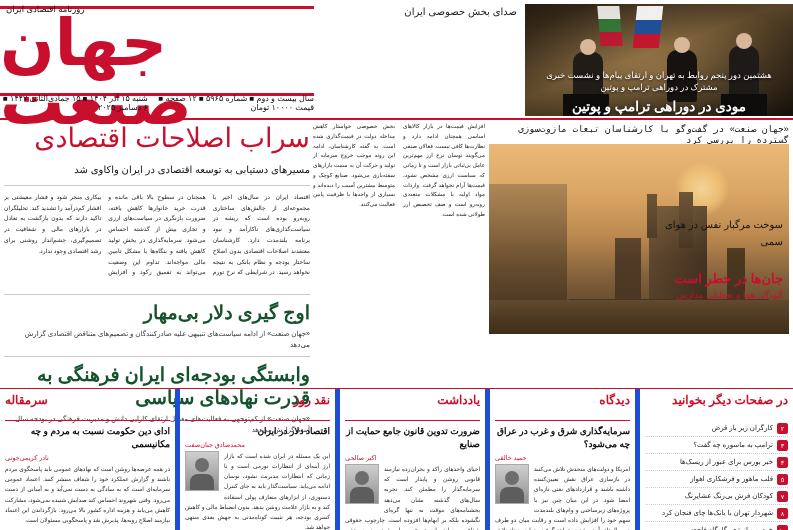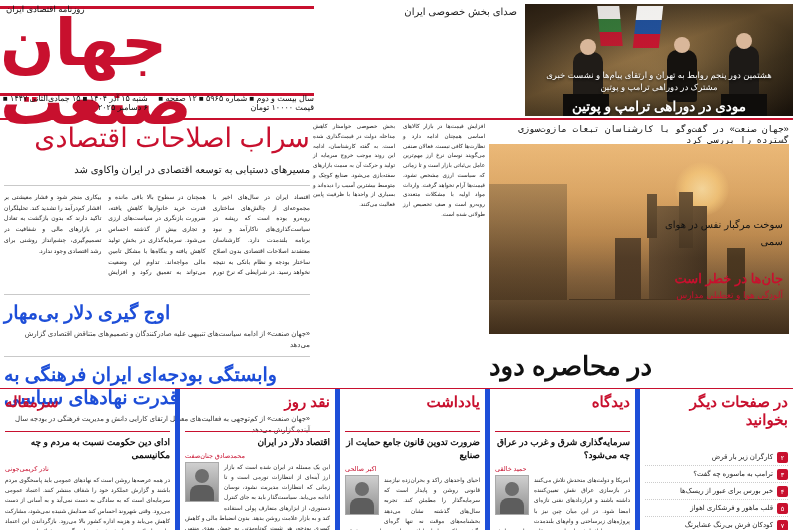--- a/index.html
+++ b/index.html
@@ -100,30 +100,30 @@
 
   
   .lead-col { position:absolute; left:4px; top:0; width:306px; }
   .lead-title {
     font-size:27px; font-weight:normal; color:#c8102e; text-align:right; letter-spacing:-1px;
     line-height:1.25;
   }
   .lead-sub { font-size:10px; color:#111; text-align:right; margin-top:6px; line-height:1.6; }
   .lead-rule { height:1px; background:#c9c9c9; margin:7px 0 6px; }
   .lead-body { font-size:6px; line-height:1.8; color:#222; text-align:justify; column-count:3; column-gap:7px; height:96px; overflow:hidden;}
-  .h2 { font-size:19px; font-weight:bold; color:#1d4ed8; text-align:left; letter-spacing:-.6px; }
+  .h2 { font-size:19px; font-weight:bold; color:#14532d; text-align:right; letter-spacing:-.6px; }
   .h2-sub { font-size:7px; color:#333; text-align:right; margin-top:4px; line-height:1.6;}
   .sep { height:1px; background:#c9c9c9; margin:6px 0; }
 
   
   .bottom { position:absolute; top:388px; left:0; width:793px; height:142px; border-top:1px solid #c8102e; }
   .bcols { display:flex; direction:rtl; height:142px; }
   .bcol { padding:4px 5px 0; border-left:5px solid #1d4ed8; position:relative; }
   .bcol:last-child { border-left:none; }
-  .bcol-head { color:#c8102e; font-size:15px; font-weight:bold; text-align:right; margin-bottom:20px; }
+  .bcol-head { color:#c8102e; font-size:12px; font-weight:bold; text-align:right; margin-bottom:13px; }
   .bcol-head.left { text-align:left; }
   .bitem { display:flex; gap:4px; align-items:flex-start; font-size:7px; line-height:1.5; color:#1a1a1a; padding:2.5px 0; border-bottom:1px dotted #ccc;}
   .bnum { flex:0 0 11px; height:11px; border-radius:2px; background:#c8102e; color:#fff; font-size:6.5px; text-align:center; line-height:11px;}
   .btitle { font-size:9px; font-weight:bold; color:#111; text-align:right; line-height:1.45; }
   .bauthor { font-size:6.5px; color:#c8102e; text-align:left; margin:3px 0 2px; }
   .bavatar { float:left; width:34px; height:40px; margin:0 5px 2px 0; background:linear-gradient(to bottom,#cfcfcf,#8f8f8f); border:1px solid #aaa;}
   .bavatar .hd { width:14px; height:14px; border-radius:50%; background:#6d6d6d; margin:6px auto 0;}
   .bavatar .bd { width:24px; height:16px; border-radius:8px 8px 0 0; background:#5d5d5d; margin:2px auto 0;}
   .btext { font-size:5.8px; line-height:1.75; color:#262626; text-align:justify; }
   .bline { height:1px; background:#c8102e; margin:2px 0 4px; }
@@ -184,21 +184,20 @@
         <div class="bp-stack2"></div>
         <div class="bp-pipes"></div>
         <div class="bp-ground"></div>
         <div class="bp-dust"></div>
         <div class="photo-sub">سوخت مرگبار نفس در هوای سمی</div>
         <div class="photo-red">
           <span>جان‌ها در خطر است</span>
           <small>آلودگی هوا و تعطیلی مدارس</small>
         </div>
       </div>
-      <div class="photo-title">در محاصره دود</div>
     </div>
 
     <div class="mid-col">
       <div class="mid-cols">
         <div class="c">افزایش قیمت‌ها در بازار کالاهای اساسی همچنان ادامه دارد و نظارت‌ها کافی نیست. فعالان صنفی می‌گویند نوسان نرخ ارز مهم‌ترین عامل بی‌ثباتی بازار است و تا زمانی که سیاست ارزی مشخص نشود، قیمت‌ها آرام نخواهد گرفت. واردات مواد اولیه با مشکلات متعددی روبه‌رو است و صف تخصیص ارز طولانی شده است.</div>
         <div class="c">بخش خصوصی خواستار کاهش مداخله دولت در قیمت‌گذاری شده است. به گفته کارشناسان، ادامه این روند موجب خروج سرمایه از تولید و حرکت آن به سمت بازارهای سفته‌بازی می‌شود. صنایع کوچک و متوسط بیشترین آسیب را دیده‌اند و بسیاری از واحدها با ظرفیت پایین فعالیت می‌کنند.</div>
       </div>
     </div>
 
     <div class="lead-col">

